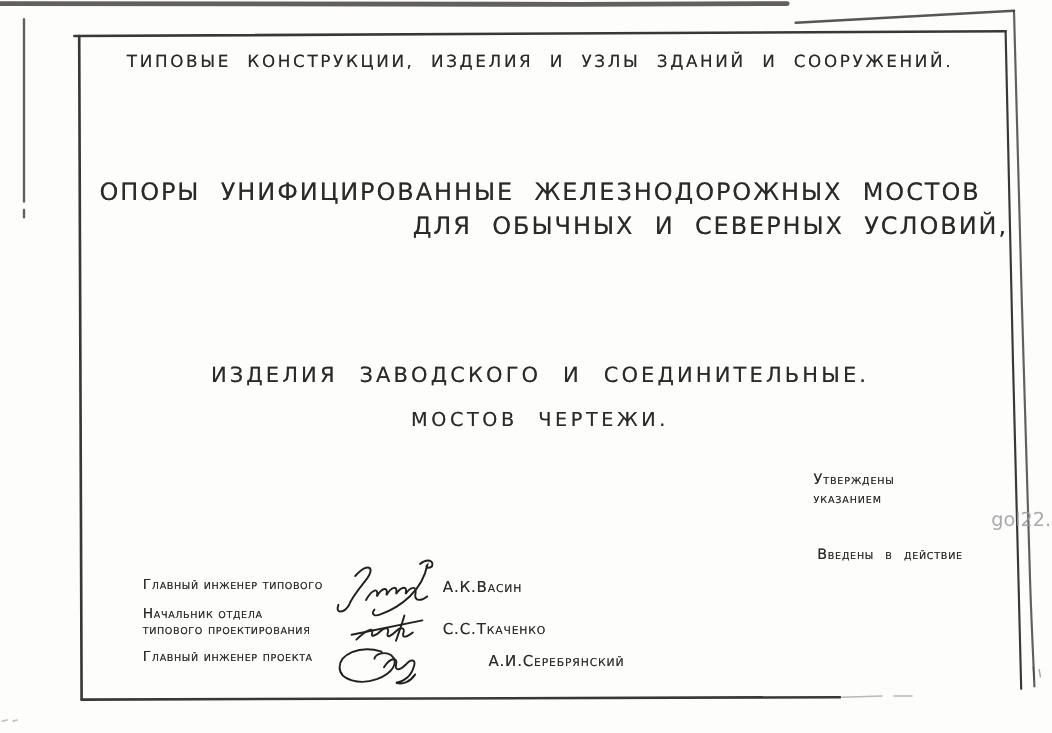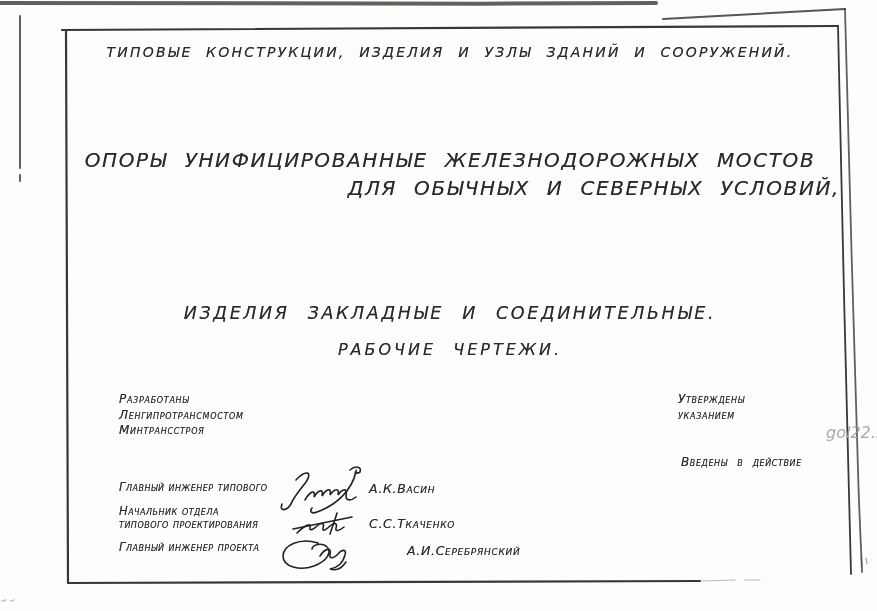--- a/index.html
+++ b/index.html
@@ -1,21 +1,20 @@
 <!DOCTYPE html>
 <html><head>
 <meta charset="utf-8">
 <style>
   html,body{margin:0;padding:0;background:#ffffff;}
   .scan{
     position:relative;width:877px;height:611px;overflow:hidden;
     background:#fdfdfb;
     font-family:"DejaVu Sans","Liberation Sans",sans-serif;
     color:#2b2a28;
-    font-style:italic;
   }
   .lines-svg{position:absolute;left:0;top:0;z-index:1;}
   .t{position:absolute;white-space:nowrap;z-index:2;
      text-shadow:0 0 0.45px rgba(45,42,40,0.6);}
   .center-line{left:60px;width:780px;text-align:center;}
   .hdr{top:44px;font-size:14px;letter-spacing:2.2px;word-spacing:7px;}
   .series{top:96px;font-size:18px;letter-spacing:2.4px;word-spacing:12px;}
   .title1{top:148px;font-size:20px;letter-spacing:1.6px;word-spacing:9px;}
   .title2{top:176px;font-size:20px;letter-spacing:1.6px;word-spacing:9px;text-align:right;}
   .title3{top:203px;font-size:20px;letter-spacing:1.6px;word-spacing:9px;}
@@ -78,28 +77,23 @@
       <g>
         <path d="M318,543 C299,537 283,546 283,556 C283,567 300,571 314,566 C327,561 333,552 326,546 C322,543 313,544 312,549"></path>
         <path d="M320,556 C325,548 332,547 330,554 C329,559 333,559 338,554 C342,549 347,549 345,555 C343,563 337,568 330,569 C336,571 342,568 346,562"></path>
       </g>
     </g>
   </svg>
 
   <div class="t center-line hdr">ТИПОВЫЕ КОНСТРУКЦИИ, ИЗДЕЛИЯ И УЗЛЫ ЗДАНИЙ И СООРУЖЕНИЙ.</div>
   <div class="t center-line title1">ОПОРЫ УНИФИЦИРОВАННЫЕ ЖЕЛЕЗНОДОРОЖНЫХ МОСТОВ</div>
   <div class="t center-line title2">ДЛЯ ОБЫЧНЫХ И СЕВЕРНЫХ УСЛОВИЙ,</div>
-  <div class="t center-line subtitle">ИЗДЕЛИЯ ЗАКЛАДНЫЕ И СОЕДИНИТЕЛЬНЫЕ.</div>
-  <div class="t center-line drawings">РАБОЧИЕ ЧЕРТЕЖИ.</div>
+  <div class="t center-line subtitle">ИЗДЕЛИЯ ЗАВОДСКОГО И СОЕДИНИТЕЛЬНЫЕ.</div>
+  <div class="t center-line drawings">МОСТОВ ЧЕРТЕЖИ.</div>
 
-  <div class="t small developed">
-    <div>Разработаны</div>
-    <div>Ленгипротрансмостом</div>
-    <div>Минтрансстроя</div>
-  </div>
 
   <div class="t small approved">
     <div>Утверждены</div>
     <div>указанием</div>
   </div>
   <div class="t effective">Введены в действие</div>
 
   <div class="t role role-1">
     <div>Главный инженер типового</div>
   </div>

